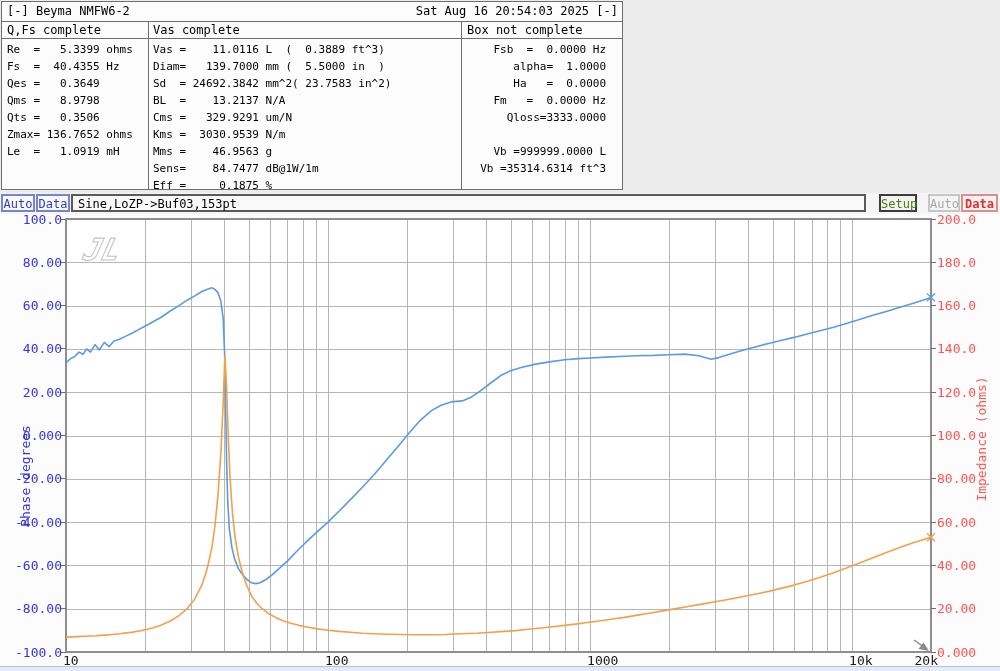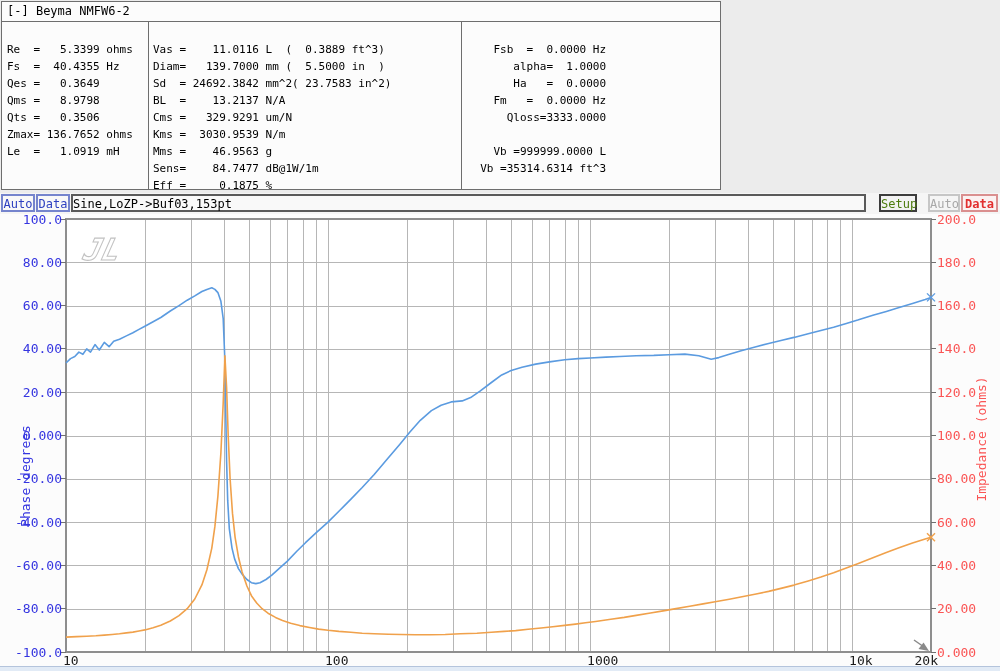--- a/index.html
+++ b/index.html
@@ -7,21 +7,21 @@
   body {
     width:1000px; height:671px; overflow:hidden;
     background:#ececec;
     font-family:"DejaVu Sans Mono", monospace;
     color:#000;
   }
   #window { position:relative; width:1000px; height:671px; }
 
   
   #top-panel {
-    position:absolute; left:1px; top:1px; width:720px; height:189px;
+    position:absolute; left:1px; top:1px; width:622px; height:189px;
     background:#fcfcfc; border:1px solid #6e6e6e;
   }
   .titlebar {
     position:absolute; left:0; top:0; right:0; height:20px;
     border-bottom:1px solid #6e6e6e;
     font-size:12px; line-height:19px; white-space:pre;
   }
   .titlebar .tleft { position:absolute; left:5px; top:0; }
   .titlebar .tright { position:absolute; right:4px; top:0; }
   .collapse-btn { cursor:default; }
@@ -51,21 +51,21 @@
     background:#f5f5f5;
   }
   .hbtn {
     position:absolute; top:1px; height:18px;
     font-size:12px; line-height:16px; text-align:center;
     border:2px solid #15803d; background:#f8f8f8;
     cursor:default; white-space:pre;
   }
   #btn-auto-l { left:1px;  width:34px; color:#2d3fc0; border-color:#7584cd; }
   #btn-data-l { left:36px; width:34px; color:#2d3fc0; border-color:#7584cd; }
-  #signal-box { left:71px; width:795px; text-align:left; 
+  #signal-box { left:71px; width:795px; text-align:left; padding-left:5px;
                 color:#000; border-color:#5a5a5a; background:#f9f9f9; }
   #btn-setup  { left:879px; width:38px; color:#4d7c0f; border-color:#3c3c3c; background:#f2f2f2; }
   #btn-auto-r { left:928px; width:32px; color:#a8a8a8; border-color:#c6c6c6; background:#f5f5f5; }
   #btn-data-r { left:961px; width:37px; color:#e22e2e; border-color:#da8f8f; background:#fbf1f1; font-weight:bold; }
 
   #plot-svg { position:absolute; left:0; top:21px; width:1000px; height:452px; display:block; }
 
   
   #bottom-strip {
     position:absolute; left:0; top:666px; width:1000px; height:5px;
@@ -73,20 +73,26 @@
   }
 </style>
 </head>
 <body>
 
 <div id="window">
 
   <div id="top-panel">
     <div class="titlebar">
       <span class="tleft"><span class="collapse-btn">[-]</span><span> </span><span>Beyma NMFW6-2</span></span>
+      <span class="tright"><span>Sat Aug 16 20:54:03 2025</span><span> </span><span class="collapse-btn">[-]</span></span>
+    </div>
+    <div class="secheaders">
+      <span class="sh sh1">Q,Fs complete</span>
+      <span class="sh sh2">Vas complete</span>
+      <span class="sh sh3">Box not complete</span>
     </div>
     <div class="vdiv" id="vdiv1"></div>
     <div class="vdiv" id="vdiv2"></div>
     <div class="params">
       <pre id="col-qfs">Re  =   5.3399 ohms
 Fs  =  40.4355 Hz
 Qes =   0.3649
 Qms =   8.9798
 Qts =   0.3506
 Zmax= 136.7652 ohms

